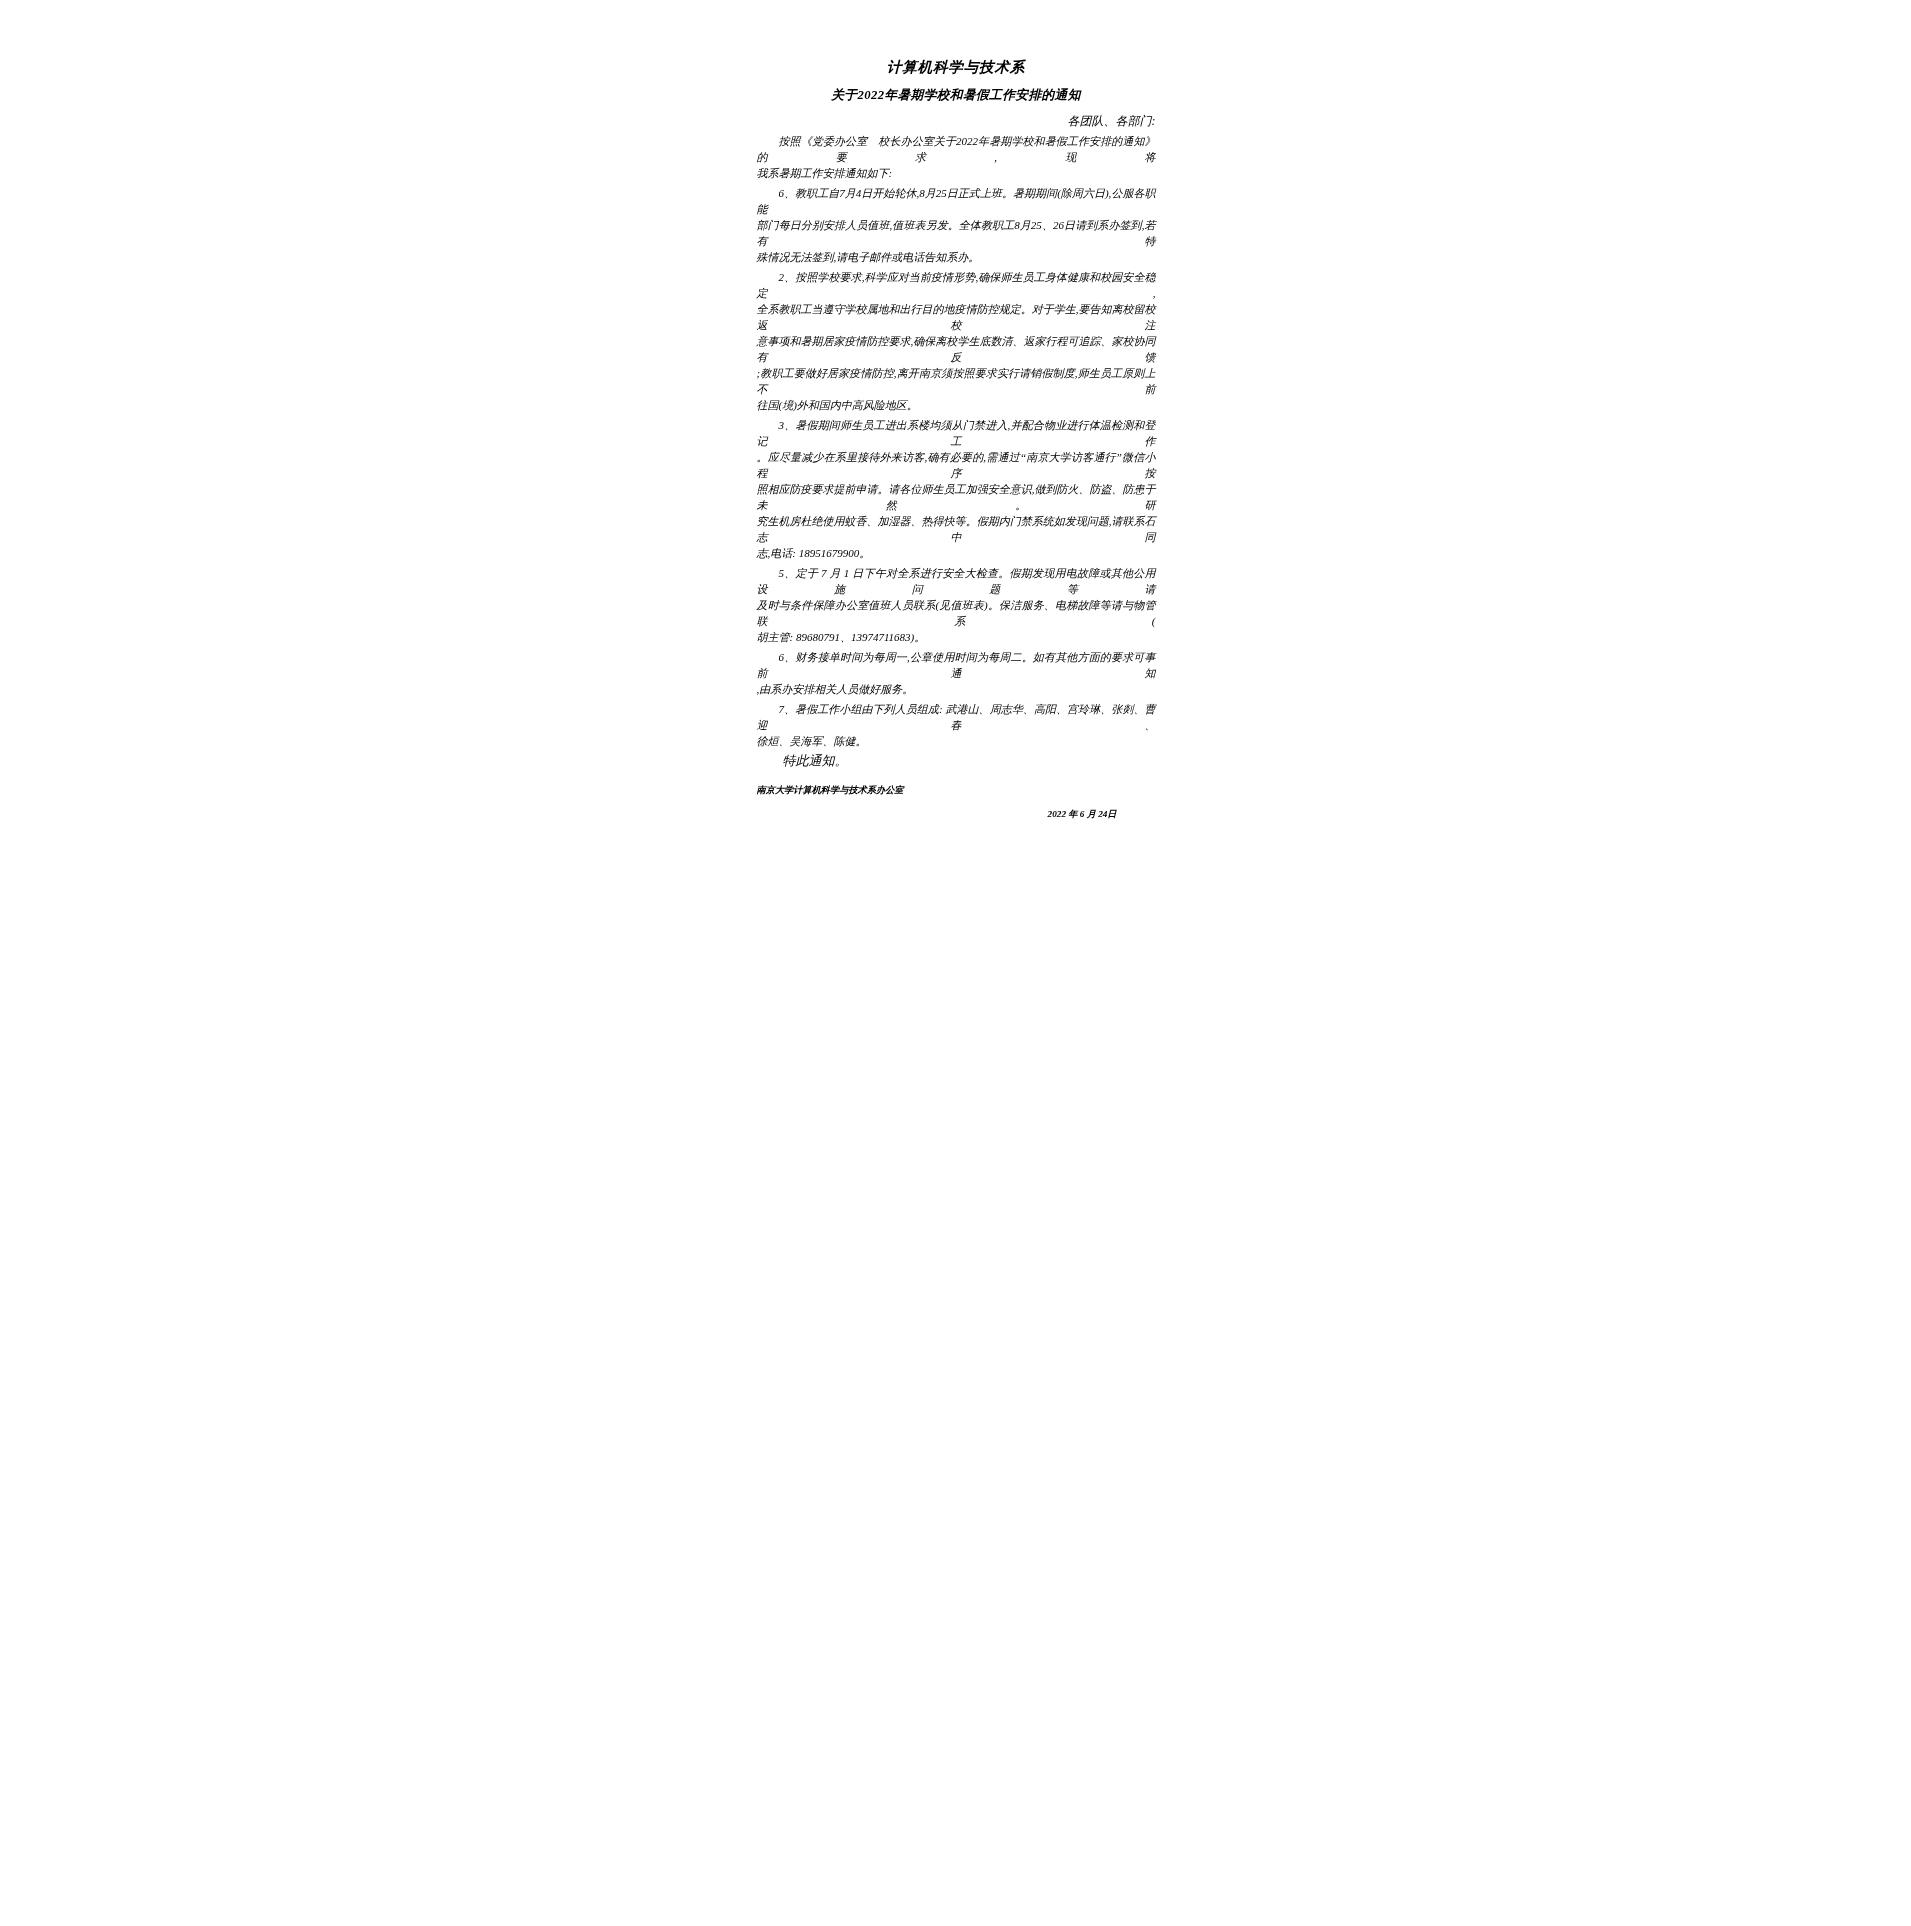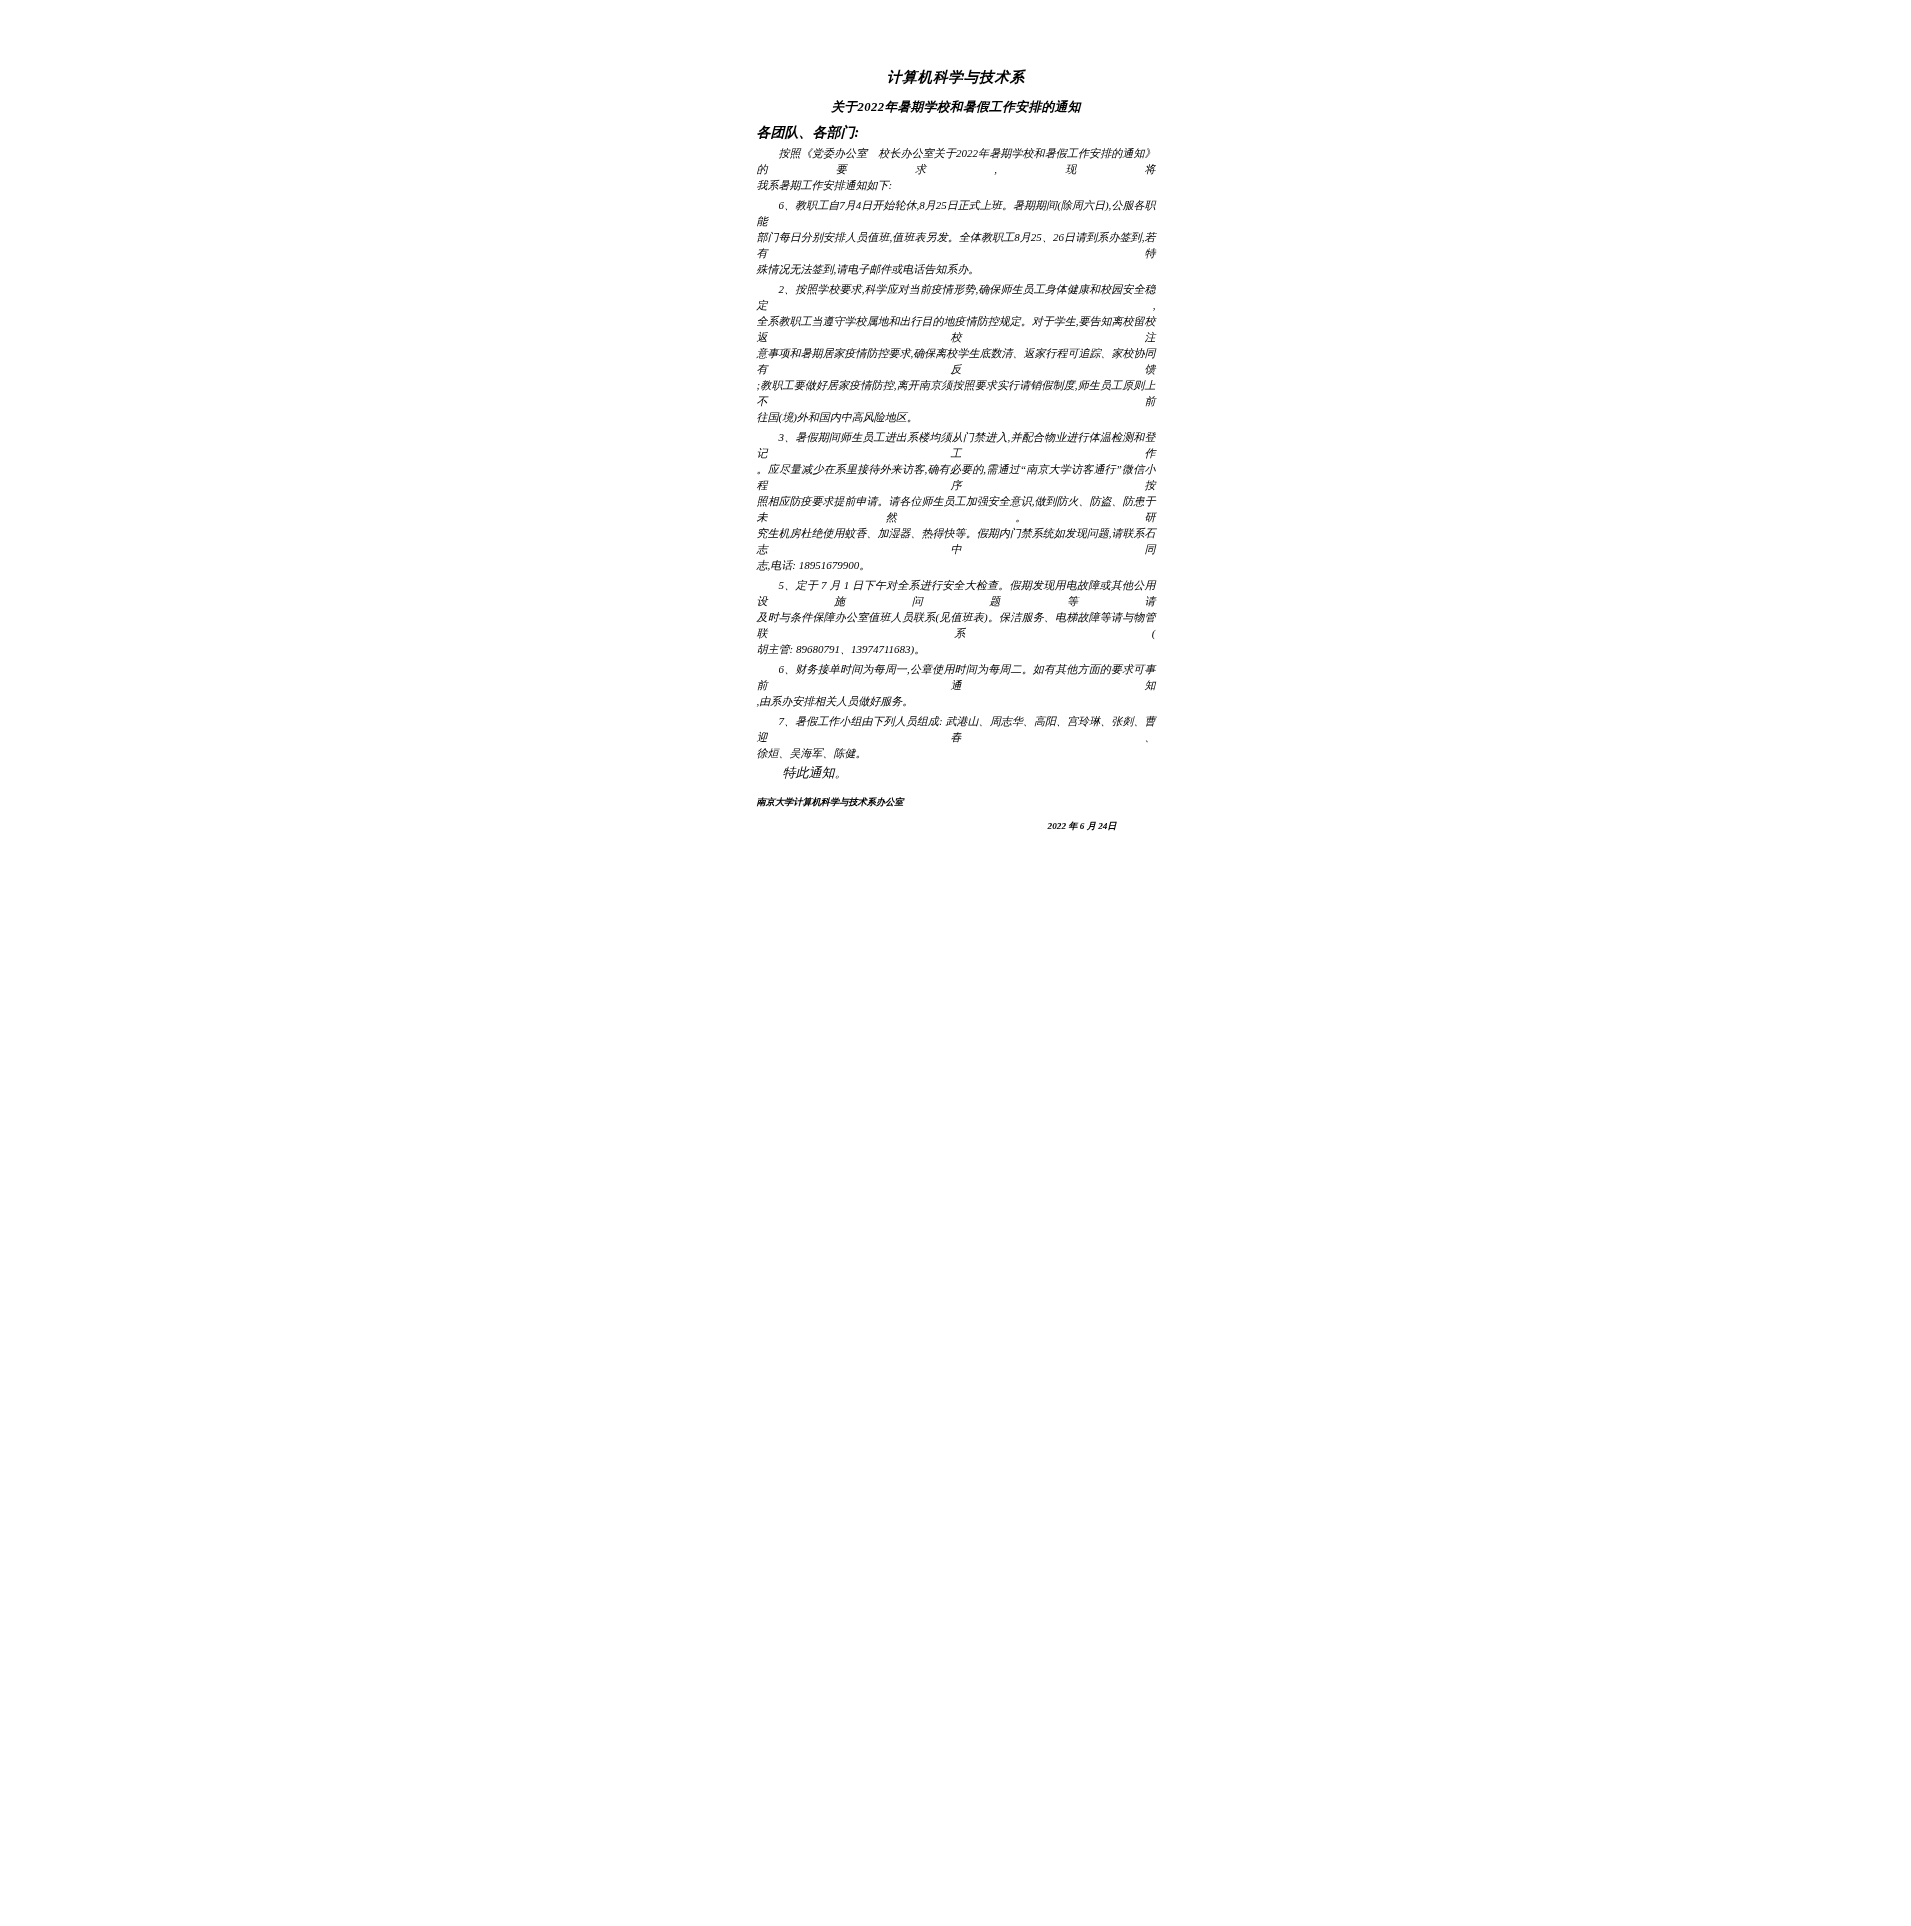--- a/index.html
+++ b/index.html
@@ -10,40 +10,41 @@
     min-height:676px;
     margin:0 auto;
     background:#ffffff;
     box-sizing:border-box;
     padding:56px 39px 23px 40px;
     color:#000;
     font-family:"Liberation Serif","DejaVu Serif",serif;
     font-style:italic;
   }
   .title-main{
-    margin:12px;
+    margin:2px;
     font-size:14.6px;
     line-height:18.5px;
     font-weight:bold;
     text-align:center;
     letter-spacing:0.8px;
   }
   .title-sub{
     margin:10px 0 0 0;
     font-size:12.7px;
     line-height:16px;
     font-weight:bold;
     text-align:center;
     letter-spacing:0.4px;
   }
   .salutation{
     margin-top:10.8px;
-    font-size:14px;
+    font-size:12px;
     line-height:16px;
-    font-weight:bold;
+    font-weight:normal;
+    text-align:right;
   }
   .para{margin-top:3.9px;}
   .line{
     font-size:11px;
     line-height:16px;
     text-align:justify;
     text-justify:inter-character;
   }
   .line.j{
     text-align-last:justify;

